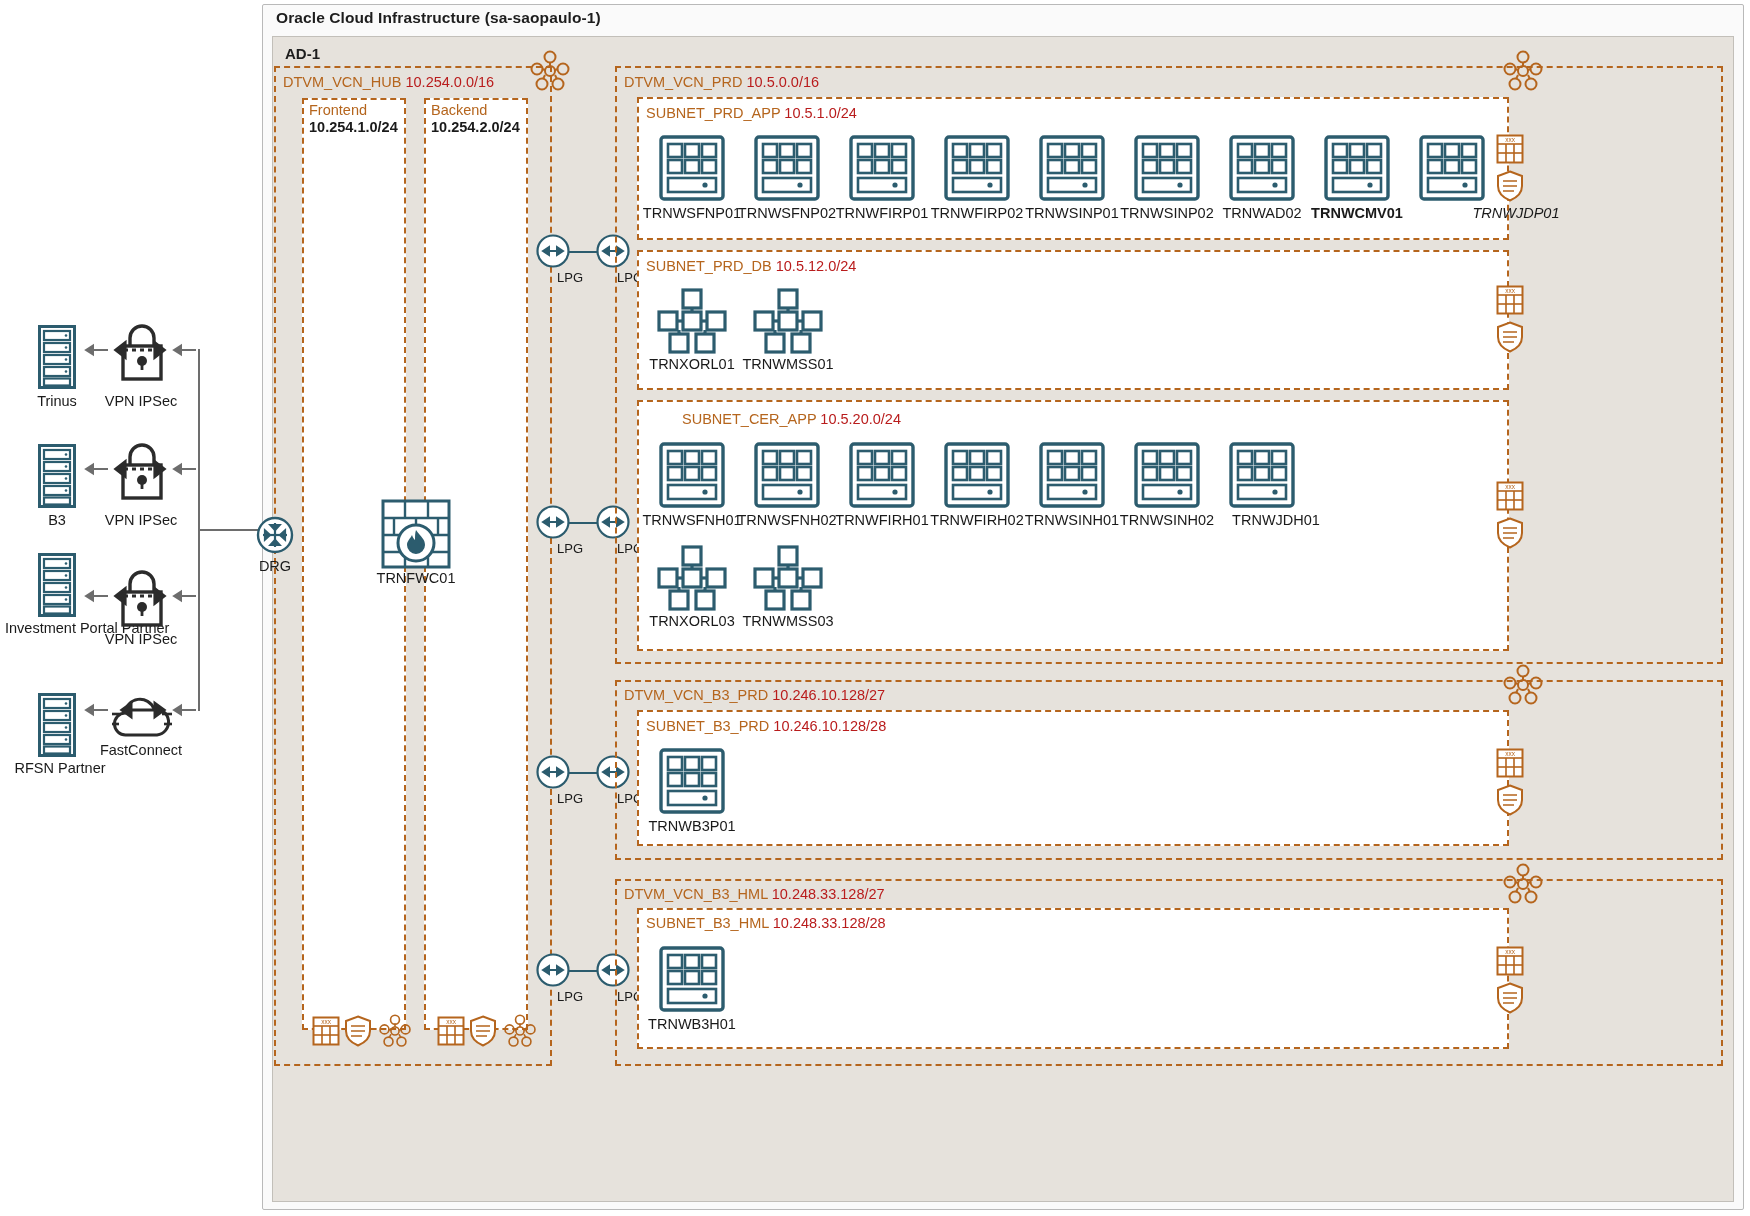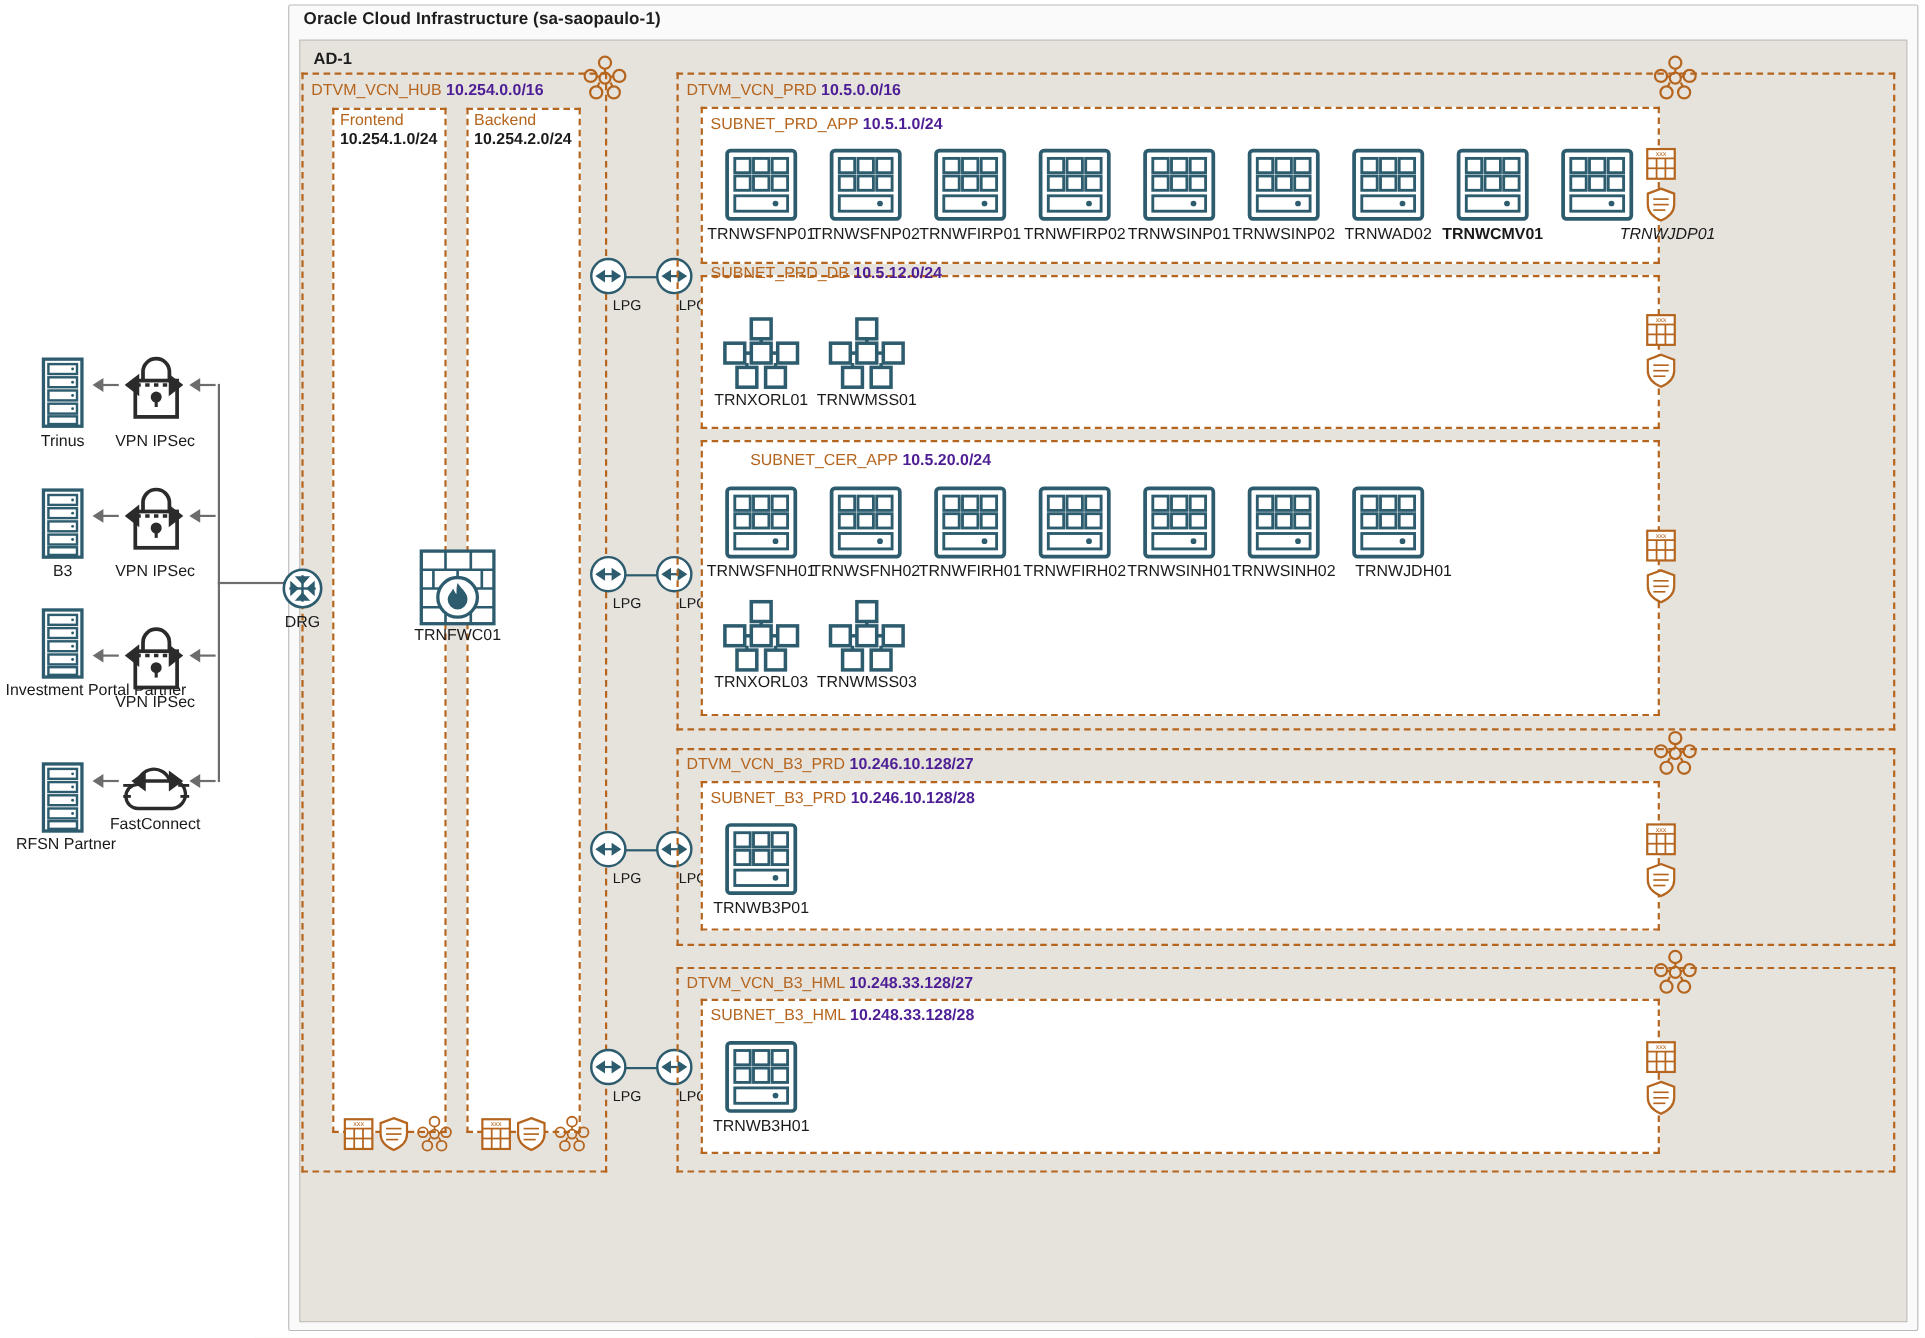--- a/index.html
+++ b/index.html
@@ -8,21 +8,21 @@
   #oci-frame{position:absolute;left:262px;top:4px;width:1482px;height:1206px;border:1px solid #b9b9b9;background:#fafafa;border-radius:2px;box-sizing:border-box;}
   #oci-title{position:absolute;left:276px;top:9px;font-size:15.5px;font-weight:bold;color:#1d1d1d;letter-spacing:.1px;}
   #ad1-frame{position:absolute;left:272px;top:36px;width:1462px;height:1166px;border:1px solid #c2bfb9;background:#e6e2dc;box-sizing:border-box;}
   #ad1-title{position:absolute;left:285px;top:45px;font-size:15px;font-weight:bold;color:#1d1d1d;}
   
   .vcn{position:absolute;border:2.2px dashed #b5651d;box-sizing:border-box;background:transparent;}
   .subnet{position:absolute;border:2.2px dashed #b5651d;box-sizing:border-box;background:#ffffff;}
   .zone{position:absolute;border:2.2px dashed #b5651d;box-sizing:border-box;background:#ffffff;}
   .lbl{position:absolute;font-size:14.5px;white-space:nowrap;}
   .lbl .n{color:#b5651d;}
-  .lbl .c{color:#4c1d95;font-weight:bold;}
+  .lbl .c{color:#b91c1c;font-weight:normal;}
   .lbl2{position:absolute;font-size:14.5px;line-height:17px;white-space:nowrap;}
   .lbl2 .n{color:#b5651d;display:block;}
   .lbl2 .c{color:#1a1a1a;font-weight:bold;display:block;}
   
   .cap{position:absolute;font-size:14.5px;color:#1a1a1a;text-align:center;white-space:nowrap;transform:translateX(-50%);}
   .cap.ml{line-height:17px;}
   
   .ico{position:absolute;}
   svg{display:block;overflow:visible;}
   .lpgline{position:absolute;height:2px;background:#2c5c6e;}
@@ -682,21 +682,21 @@
           <rect x="43" y="25" width="14" height="13"></rect>
           <rect x="9" y="43" width="48" height="14"></rect>
         </g>
         <circle cx="46" cy="50" r="2.6" fill="#2c5c6e"></circle>
       </svg>
     </div>
     <div class="cap" style="left: 1516px; top: 205px; font-style: italic;">TRNWJDP01</div>
   </div>
 
 <div class="subnet" style="left:637px;top:250px;width:872px;height:140px;"></div>
-<div class="lbl" style="left:646px;top:241px;">
+<div class="lbl" style="left:646px;top:258px;">
   <span class="n">SUBNET_PRD_DB</span>
   <span class="c">10.5.12.0/24</span>
 </div>
 <div class="ico" style="left:1496px;top:285px;">
   <svg width="28" height="30" viewBox="0 0 28 30">
       <rect x="1.5" y="1.5" width="25" height="27" fill="#fff" stroke="#b5651d" stroke-width="2"></rect>
       <g stroke="#b5651d" stroke-width="1.6">
         <line x1="1.5" y1="10" x2="26.5" y2="10"></line>
         <line x1="1.5" y1="19" x2="26.5" y2="19"></line>
         <line x1="10" y1="10" x2="10" y2="28.5"></line>

